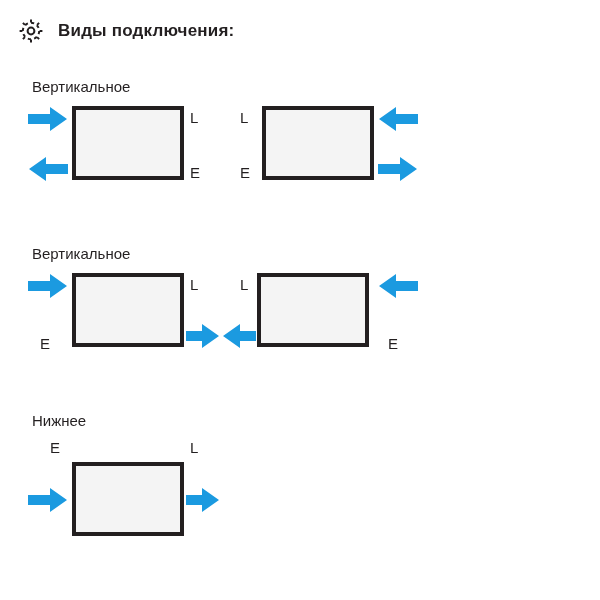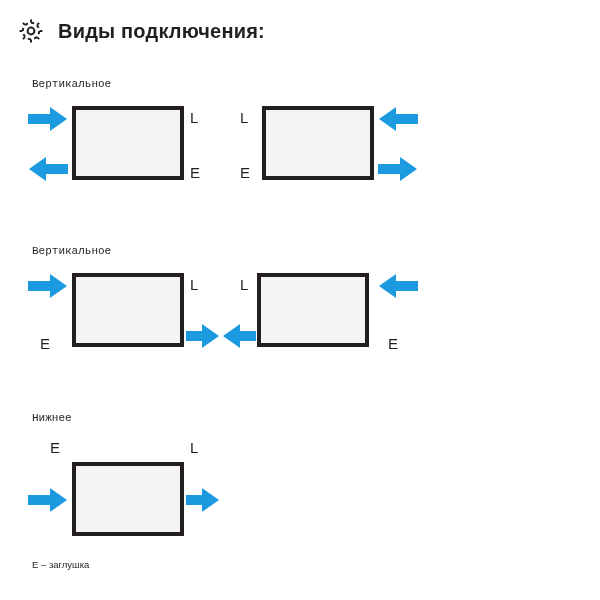--- a/index.html
+++ b/index.html
@@ -24,33 +24,32 @@
     display: flex;
     align-items: center;
     gap: 14px;
   }
   .gear-icon {
     width: 26px;
     height: 26px;
     display: block;
   }
   .header-title {
-    font-size: 20px;
+    font-size: 17px;
     font-weight: bold;
     letter-spacing: 0.2px;
     color: #231f20;
   }
 
   
   .section-title {
     position: absolute;
-    font-size: 11px;
+    font-size: 15px;
     color: #231f20;
     white-space: nowrap;
-    font-family: Liberation Mono, monospace;
   }
 
   
   .radiator {
     position: absolute;
     box-sizing: border-box;
     border: 4px solid #231f20;
     background: #f4f4f4;
   }
 
@@ -171,14 +170,13 @@
 </span>
 <span class="arrow" style="left:186px; top:487px;">
   <svg width="34" height="26" viewBox="0 0 34 26" xmlns="http://www.w3.org/2000/svg">
     <path d="M0 8 L16 8 L16 1 L33 13 L16 25 L16 18 L0 18 Z" fill="#1b9ae0"></path>
   </svg>
 </span>
 <span class="port-label" style="left:50px; top:440px;">E</span>
 <span class="port-label" style="left:190px; top:440px;">L</span>
 
 <div class="legend">
-  <div>E – заглушка</div>
 </div>
 
 </body></html>

